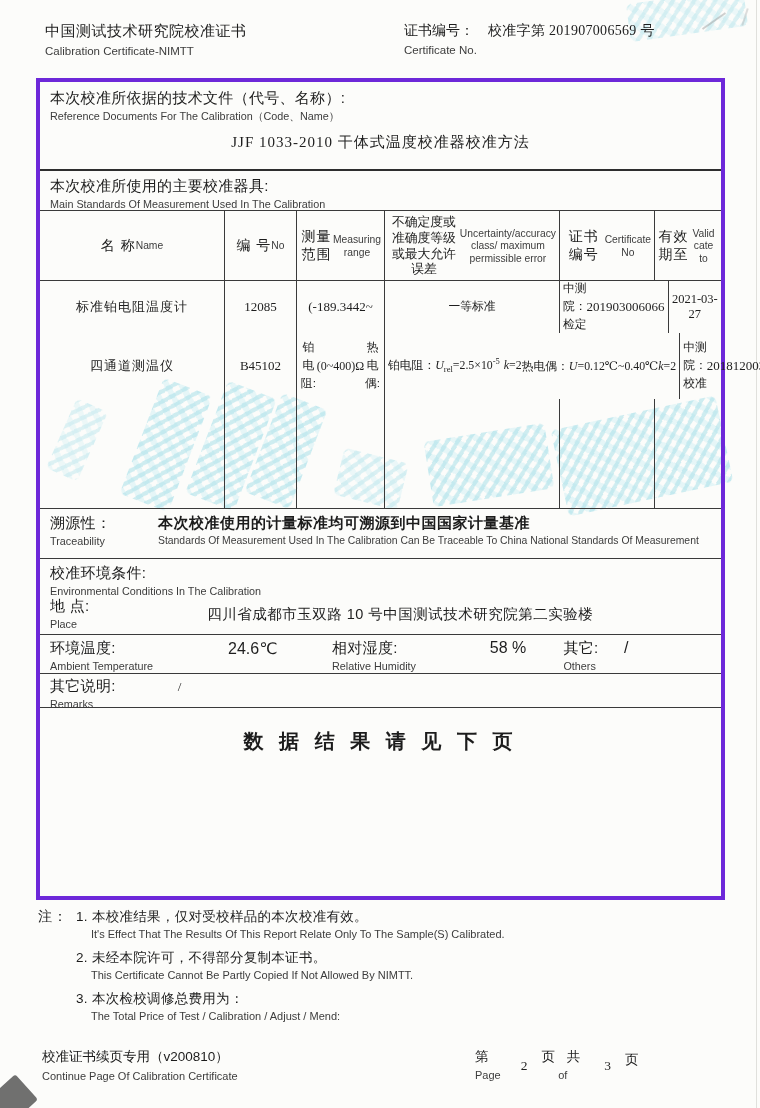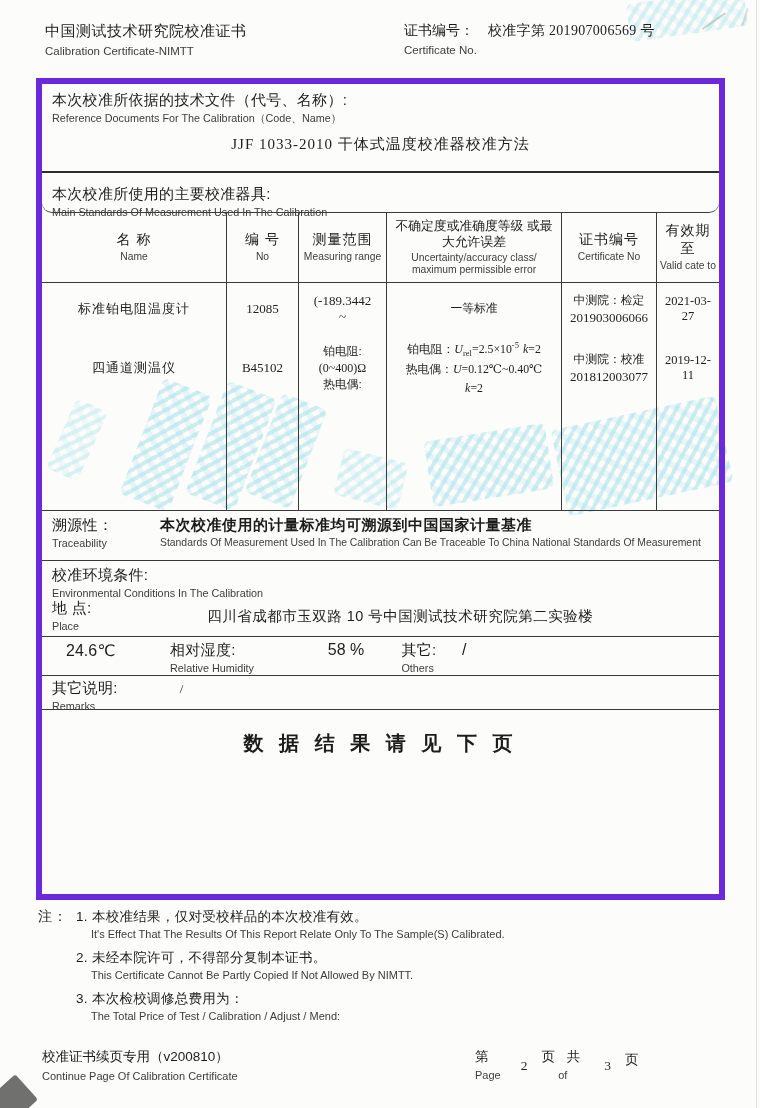--- a/index.html
+++ b/index.html
@@ -49,36 +49,36 @@
   .hdr-title-zh { font-size:15px; letter-spacing:.5px; }
   .hdr-title-en { font-size:11.5px; margin-top:4px; }
   .hdr-right { width:322px;margin-left:16px; }
   .hdr-cert-line { display:flex; font-size:14px; }
   .hdr-cert-value { font-family:"Liberation Serif","DejaVu Serif",serif; margin-left:14px; letter-spacing:.3px; }
   .hdr-cert-en { font-size:11.5px; margin-top:4px; }
 
   
   .box {
     position:absolute; left:36px; top:78px; width:689px; height:822px;
-    border:6px solid #6d28d9; display:flex; flex-direction:column; background:transparent;
+    border:4px solid #6d28d9; display:flex; flex-direction:column; background:transparent;
   }
   .sec { flex:none; }
   .bb2 { border-bottom:2px solid #2e2e2e; }
   .bb1 { border-bottom:1.5px solid #3a3a3a; }
 
   .sec-ref { height:89px; padding:7px 10px 0 10px; }
   .lbl-zh { font-size:15px; letter-spacing:.3px; }
   .lbl-en { font-size:10.8px; margin-top:2px; }
   .ref-val { text-align:center; font-family:"Liberation Serif","DejaVu Serif",serif; font-size:15px; margin-top:9px; letter-spacing:1px; }
 
-  .sec-stdlbl { height:40px; padding:12px 10px 0 10px;border-radius:10px; }
+  .sec-stdlbl { height:40px; padding:6px 10px 0 10px; }
 
   
   .trow { display:flex; align-items:stretch; }
-  .tcell { display:flex; flex-direction:column; align-items:center; justify-content:center; text-align:center; border-right:1.5px solid #3a3a3a; padding:2px 3px; }
+  .tcell { display:flex; flex-direction:row; align-items:center; justify-content:center; text-align:center; border-right:1.5px solid #3a3a3a; padding:2px 3px; }
   .tcell:last-child { border-right:none; }
   .c1 { flex:0 0 185px; } .c2 { flex:0 0 72px; } .c3 { flex:0 0 88px; }
   .c4 { flex:0 0 175px; } .c5 { flex:0 0 95px; } .c6 { flex:1; }
   .thead { height:70px; }
   .thead .h-zh { font-size:14px; letter-spacing:1px; }
   .thead .h-zh-sm { font-size:12.8px; line-height:1.25; letter-spacing:0; }
   .thead .h-en { font-size:10.3px; margin-top:2px; line-height:1.2; }
   .brow1 { height:52px; }
   .brow2 { height:66px; }
   .bfill { height:110px; }
@@ -291,20 +291,26 @@
 
       <div class="sec sec-place bb1">
         <div>
           <div class="place-lbl-zh zh">地    点:</div>
           <div class="lbl-en en">Place</div>
         </div>
         <div class="place-val">四川省成都市玉双路 10 号中国测试技术研究院第二实验楼</div>
       </div>
 
       <div class="sec sec-temp bb1">
+        <div class="grp g-temp">
+          <div>
+            <div class="lbl-zh zh">环境温度:</div>
+            <div class="lbl-en en">Ambient Temperature</div>
+          </div>
+        </div>
         <div class="val v-temp">24.6℃</div>
         <div class="grp g-hum">
           <div>
             <div class="lbl-zh zh">相对湿度:</div>
             <div class="lbl-en en">Relative Humidity</div>
           </div>
         </div>
         <div class="val v-hum">58 %</div>
         <div class="grp g-oth">
           <div>

